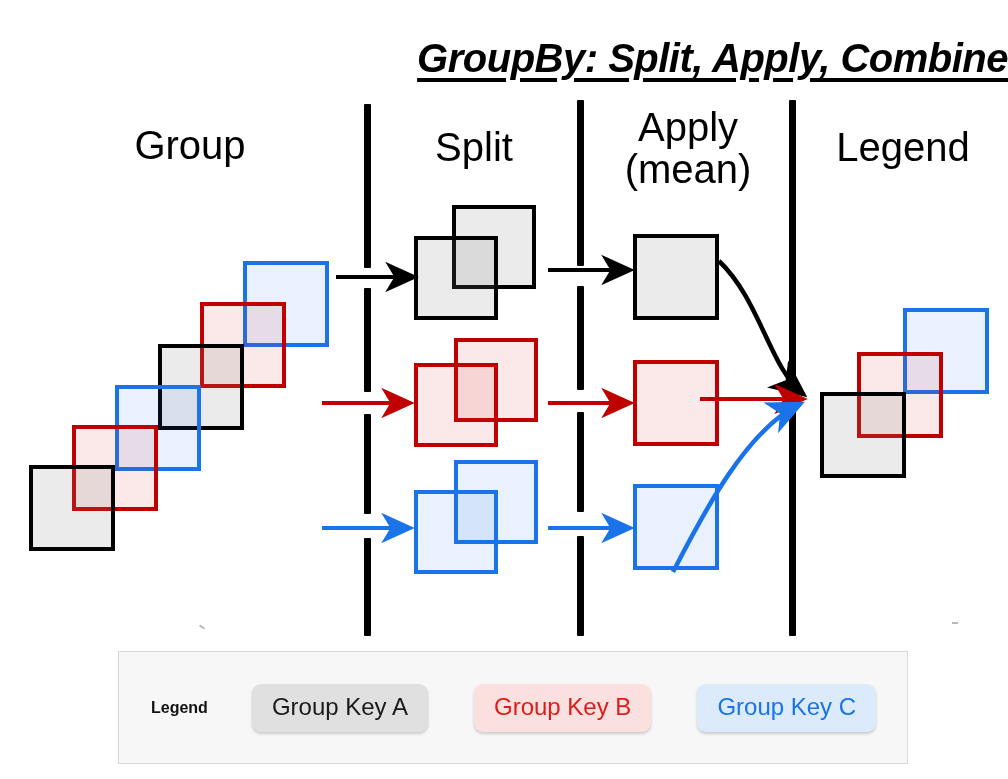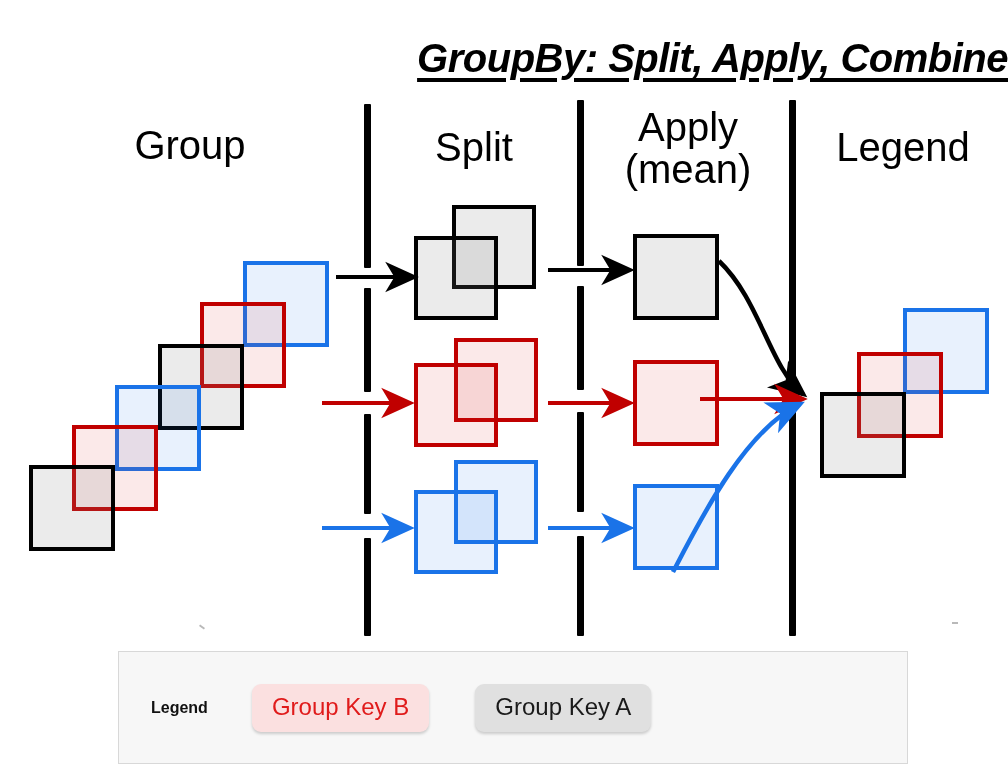--- a/index.html
+++ b/index.html
@@ -190,17 +190,18 @@
     <line x1="548" y1="403" x2="630" y2="403" stroke="#C00000" stroke-width="4" marker-end="url(#ah-red)"></line>
     <line x1="548" y1="528" x2="630" y2="528" stroke="#1A73E8" stroke-width="4" marker-end="url(#ah-blue)"></line>
 
     <path d="M719,261 C 760,300 770,368 803,394" fill="none" stroke="#000000" stroke-width="4.5" marker-end="url(#ah-black)"></path>
     <line x1="700" y1="399" x2="803" y2="399" stroke="#C00000" stroke-width="4" marker-end="url(#ah-red)"></line>
     <path d="M673,572 C 700,520 745,430 800,404" fill="none" stroke="#1A73E8" stroke-width="4.5" marker-end="url(#ah-blue)"></path>
   </svg>
 
   <div id="legend">
     <span id="legend-label">Legend</span>
+    <span class="legend-chip chip-a">Group Key A</span>
     <span class="legend-chip chip-b">Group Key B</span>
-    <span class="legend-chip chip-a">Group Key A</span>
+    <span class="legend-chip chip-c">Group Key C</span>
   </div>
 
 </div>
 
 </body></html>

